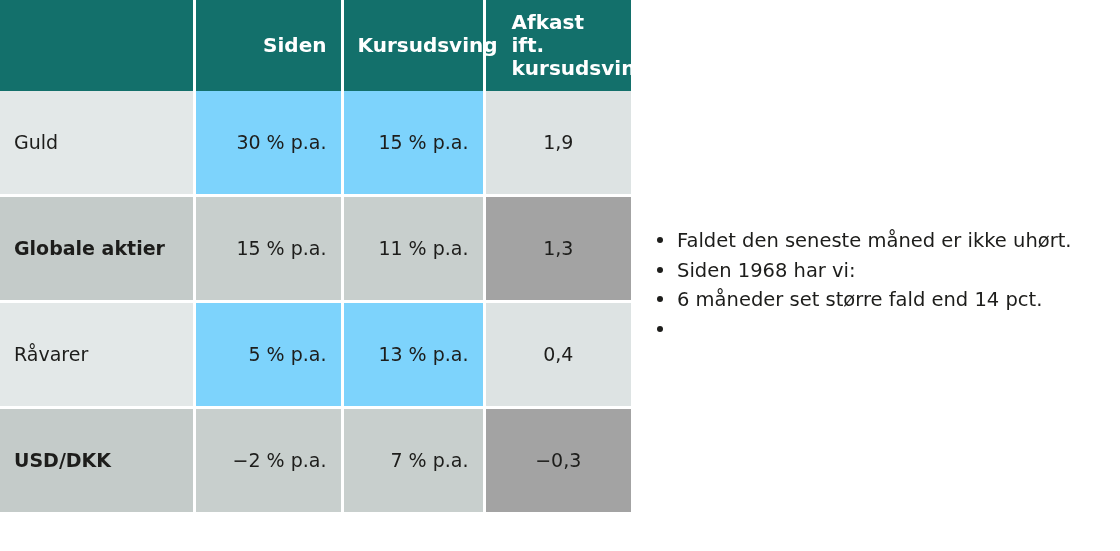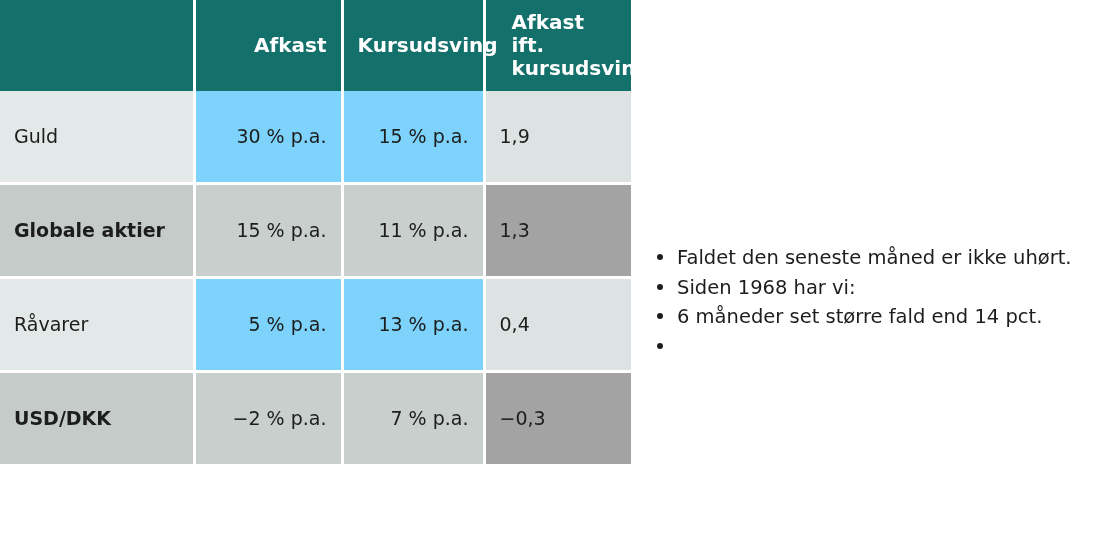--- a/index.html
+++ b/index.html
@@ -56,48 +56,48 @@
   table.data-table thead th.head-last {
     border-right: none;
     text-align: left;
     padding-left: 26px;
   }
 
   table.data-table tbody td {
     height: 91px;
     font-size: 19px;
     color: #1d1d1b;
-    padding: 0 14px;
+    padding: 6px 14px;
     vertical-align: middle;
     text-align: right;
     border-right: 3px solid #ffffff;
     border-bottom: 3px solid #ffffff;
     line-height: 1.2;
   }
   table.data-table tbody td.label {
     text-align: left;
   }
   table.data-table tbody td.last {
     border-right: none;
-    text-align: left;
+    text-align: center;
     margin-top: 20px;
   }
   
   tbody tr.tint-a td { background: #7dd3fc; }
   tbody tr.tint-a td.label { background: #e3e8e8; }
   tbody tr.tint-b td { background: #c8cfcd; }
   tbody tr.tint-b td.label { background: #c4cbc9; font-weight: bold; }
   tbody tr.tint-a td.last { background: #dde3e3; }
   tbody tr.tint-b td.last { background: #a3a3a3; }
 
   
   .bullets {
     position: absolute;
     left: 655px;
-    top: 243px;
+    top: 226px;
     width: 450px;
   }
   .bullets ul {
     list-style: none;
     margin: 0;
     padding: 0;
   }
   .bullets li {
     position: relative;
     padding-left: 22px;
@@ -125,21 +125,21 @@
     <table class="data-table">
       <colgroup>
         <col class="c0">
           <col class="c1">
           <col class="c2">
           <col class="c3">
       </colgroup>
       <thead>
         <tr>
           <th class="head-blank"></th>
-          <th>Afkast</th>
+          <th>Siden</th>
           <th>Kursudsving</th>
           <th class="head-last">Afkast ift. kursudsving</th>
         </tr>
       </thead>
       <tbody>
         <tr class="tint-a">
           <td class="label">Guld</td>
           <td>30 % p.a.</td>
           <td>15 % p.a.</td>
           <td class="last">1,9</td>

